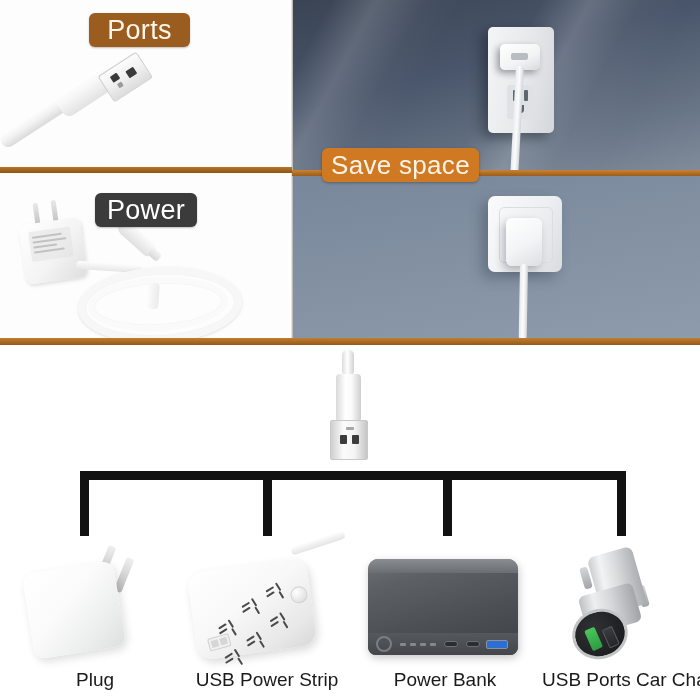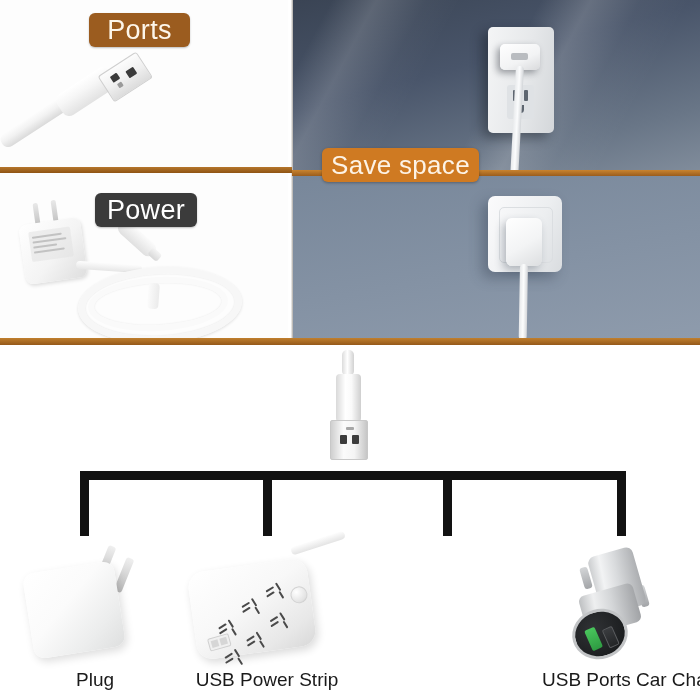--- a/index.html
+++ b/index.html
@@ -834,20 +834,38 @@
               <i></i>
               <i></i>
             </div>
           <div class="strip-usb"></div>
           <div class="strip-switch"></div>
         </div>
       </div>
       <div class="cap">USB Power Strip</div>
     </div>
 
+    <div class="product prod-bank">
+      <div class="art">
+        <div class="bank-body">
+          <div class="bank-top"></div>
+          <div class="bank-face">
+            <span class="bank-btn"></span>
+            <span class="bank-led bl1"></span>
+            <span class="bank-led bl2"></span>
+            <span class="bank-led bl3"></span>
+            <span class="bank-led bl4"></span>
+            <span class="bank-portc bpc1"></span>
+            <span class="bank-portc bpc2"></span>
+            <span class="bank-porta"></span>
+          </div>
+        </div>
+      </div>
+      <div class="cap">Power Bank</div>
+    </div>
 
     <div class="product prod-car">
       <div class="art">
         <div class="car-clip l"></div>
         <div class="car-clip r"></div>
         <div class="car-barrel"></div>
         <div class="car-mid"></div>
         <div class="car-face">
           <span class="car-port-green"></span>
           <span class="car-port-black"></span>

